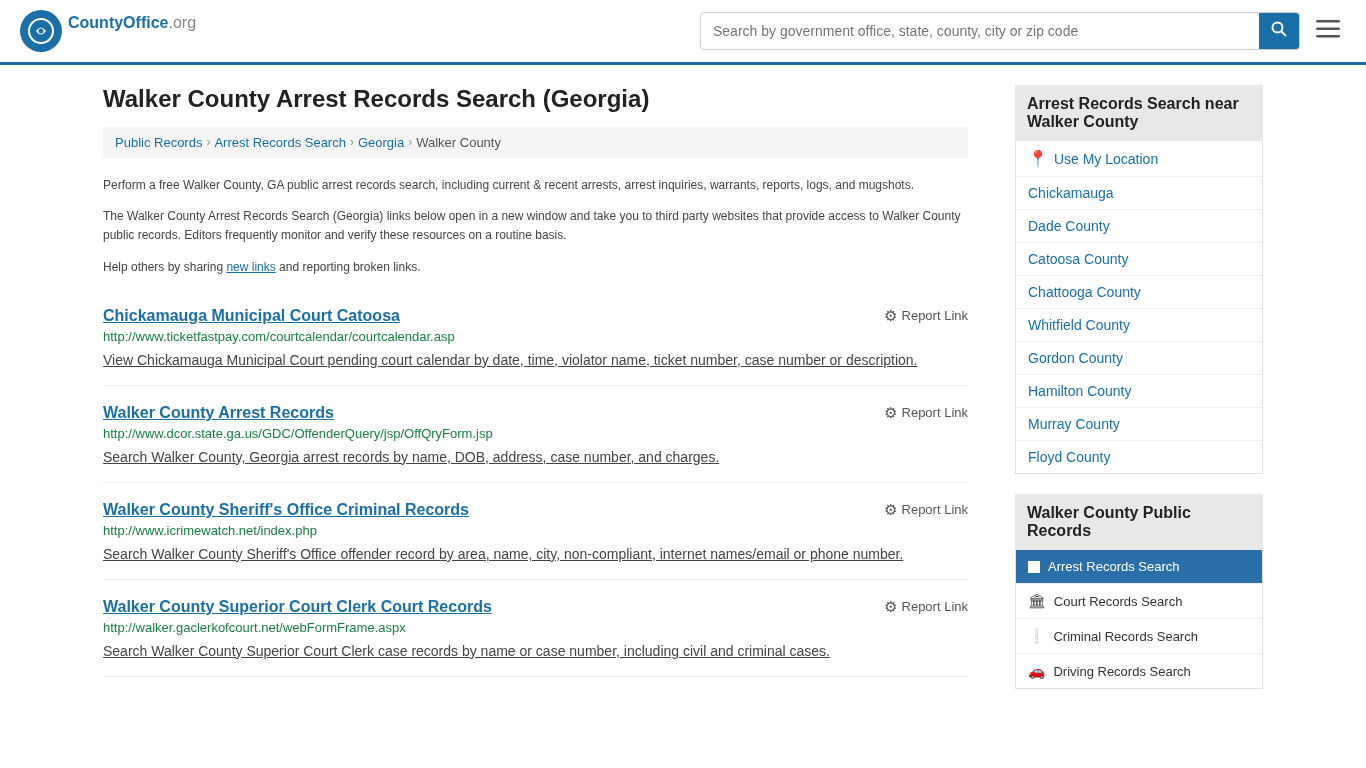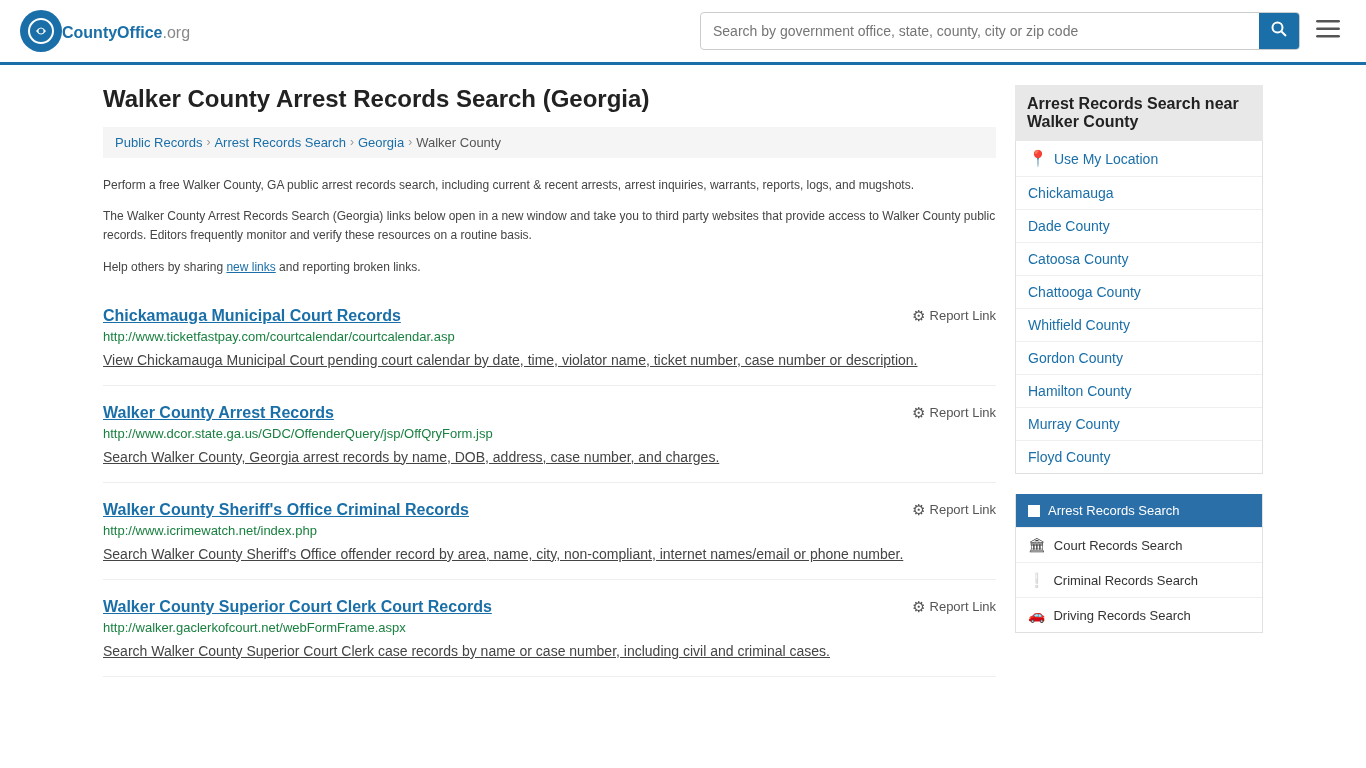--- a/index.html
+++ b/index.html
@@ -9,22 +9,22 @@
     .header {
       background: #fff;
       border-bottom: 3px solid #1a6fa8;
       padding: 10px 20px;
       display: flex;
       align-items: center;
       justify-content: space-between;
     }
     .logo-area {
       display: flex;
-      align-items: center;
-      gap: 0;
+      align-items: flex-start;
+      gap: 6px;
     }
     .logo-circle {
       width: 42px;
       height: 42px;
       background: #1a6fa8;
       border-radius: 50%;
       display: flex;
       align-items: center;
       justify-content: center;
       color: #fff;
@@ -74,21 +74,21 @@
       color: #555;
       padding: 6px;
     }
 
     
     .container {
       max-width: 1200px;
       margin: 0 auto;
       padding: 20px;
       display: flex;
-      gap: 19px;
+      gap: 47px;
     }
     .main-content {
       flex: 1;
     }
     .sidebar {
       width: 248px;
       flex-shrink: 0;
     }
 
     
@@ -295,21 +295,21 @@
     <p class="description">Perform a free Walker County, GA public arrest records search, including current &amp; recent arrests, arrest inquiries, warrants, reports, logs, and mugshots.</p>
     <p class="description">The Walker County Arrest Records Search (Georgia) links below open in a new window and take you to third party websites that provide access to Walker County public records. Editors frequently monitor and verify these resources on a routine basis.</p>
     <p class="description">
       Help others by sharing <a href="#">new links</a> and reporting broken links.
     </p>
 
     <div>
 
       <div class="result-item">
         <div class="result-header">
-          <span class="result-title">Chickamauga Municipal Court Records</span>
+          <span class="result-title">Chickamauga Municipal Court Catoosa</span>
           <div class="report-link">
             <span class="report-link-icon">⚙</span>
             <span>Report Link</span>
           </div>
         </div>
         <div class="result-url">http://www.ticketfastpay.com/courtcalendar/courtcalendar.asp</div>
         <div class="result-desc">View Chickamauga Municipal Court pending court calendar by date, time, violator name, ticket number, case number or description.</div>
       </div>
 
       <div class="result-item">
@@ -368,20 +368,21 @@
         <li><a href="#">Chattooga County</a></li>
         <li><a href="#">Whitfield County</a></li>
         <li><a href="#">Gordon County</a></li>
         <li><a href="#">Hamilton County</a></li>
         <li><a href="#">Murray County</a></li>
         <li><a href="#">Floyd County</a></li>
       </ul>
     </div>
 
     <div class="sidebar-section">
+      <div class="sidebar-header">Walker County Public Records</div>
       <div class="sidebar-records">
 
         <div class="sidebar-record-item active">
           <span class="record-square"></span>
           <span>Arrest Records Search</span>
         </div>
 
         <div class="sidebar-record-item">
           <span style="font-size:14px;">🏛</span>
           <span>Court Records Search</span>

